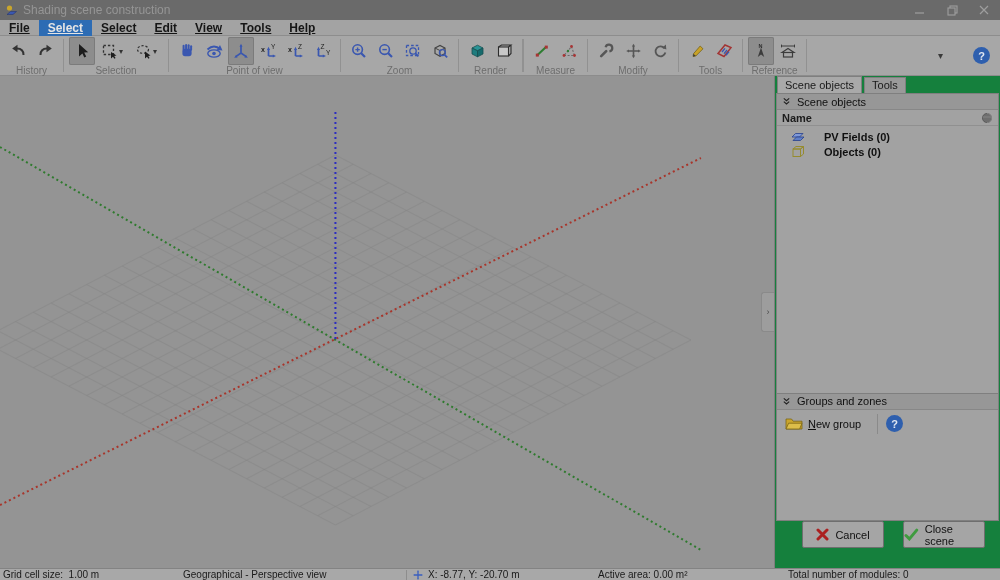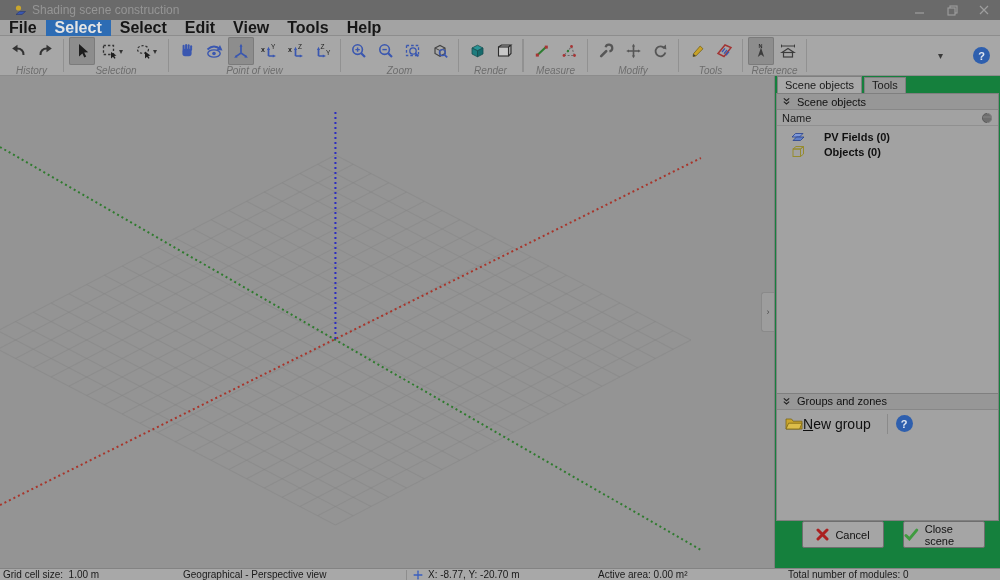--- a/index.html
+++ b/index.html
@@ -1,36 +1,36 @@
 <!DOCTYPE html>
 <html><head>
 <meta charset="utf-8">
 <style>
   * { box-sizing: border-box; margin: 0; padding: 0; }
   html,body { width:1000px; height:580px; }
   body { font-family: "Liberation Sans", sans-serif; background:#a8a8a8; overflow:hidden; }
   .window { width:1000px; height:580px; display:flex; flex-direction:column; background:#a8a8a8; }
 
   
-  .titlebar { height:20px; background:#6a6a6a; display:flex; align-items:center; padding-left:14px; flex:none; }
+  .titlebar { height:20px; background:#6a6a6a; display:flex; align-items:center; padding-left:5px; flex:none; }
   .app-icon { width:13px; height:13px; margin-right:5px; flex:none; }
   .title-text { font-size:12px; color:#959595; flex:1; white-space:nowrap; }
   .win-btn { width:32px; height:20px; display:flex; align-items:center; justify-content:center; }
   .win-btn svg { stroke:#9e9e9e; }
 
   
   .menubar { height:16px; background:#a3a3a3; border-bottom:1px solid #8d8d8d; display:flex; align-items:stretch; flex:none; }
-  .menu-item { font-size:16px; font-weight:bold; color:#161616; padding:8px 9px; display:flex; align-items:center; white-space:pre; }
+  .menu-item { font-size:12px; font-weight:bold; color:#161616; padding:8px 9px; display:flex; align-items:center; white-space:pre;text-decoration:underline; }
   .menu-item.active { background:#2d6cb4; color:#e4e4e4; }
 
   
   .toolbar { height:40px; background:#a7a7a7; border-bottom:1px solid #8c8c8c; display:flex; align-items:stretch; flex:none; }
   .tgroup { display:flex; flex-direction:column; padding:1px 5px 0; }
   .tbtns { flex:1; display:flex; align-items:center; gap:1px; justify-content:center; }
-  .tlabel { font-size:10px; color:#6d6d6d; text-align:center; line-height:11px; padding-bottom:1px; white-space:nowrap;font-style:italic; }
+  .tlabel { font-size:10px; color:#6d6d6d; text-align:center; line-height:11px; padding-bottom:1px; white-space:nowrap; }
   .tsep { width:1px; background:#919191; margin:3px 0; flex:none; }
   .tbtn { width:26px; height:28px; display:flex; align-items:center; justify-content:center; border-radius:2px; flex:none; }
   .tbtn.wide { width:33px; }
   .tbtn.selected { background:#8d8d8d; box-shadow: inset 0 0 0 1px #7b7b7b; }
   .caret { font-size:8px; color:#333; margin-left:1px; }
   .toolbar-end { margin-left:auto; display:flex; align-items:center; padding-right:10px; }
   .overflow-caret { font-size:10px; color:#3a3a3a; margin-right:30px; }
   .help-circle { width:17px; height:17px; border-radius:50%; background:#2e5fae; color:#dfe6f2; font-size:11px; font-weight:bold; display:flex; align-items:center; justify-content:center; }
 
   
@@ -45,25 +45,25 @@
   .side-panel { width:226px; flex:none; background:#15803d; border-left:1px solid #7e7e7e; display:flex; flex-direction:column; }
   .ptabs { height:17px; display:flex; align-items:flex-end; padding-left:2px; gap:2px; flex:none; }
   .ptab { font-size:11px; color:#1a1a1a; padding:1px 7px 2px; border:1px solid #7f7f7f; border-bottom:none; background:#9a9a9a; white-space:nowrap; }
   .ptab.active { background:#a9a9a9; padding-top:2px; }
   .groupbox { border:1px solid #7f7f7f; margin:0 1px; display:flex; flex-direction:column; background:#a2a2a2; }
   .groupbox.scene { height:308px; border-top:1px solid #7f7f7f; }
   .groupbox.groups { height:130px; border-top:none; }
   .gheader { height:16px; background:#979797; border-bottom:1px solid #878787; display:flex; align-items:center; padding-left:5px; gap:6px; flex:none; }
   .gheader .gtitle { font-size:11px; color:#101010; }
   .name-row { height:16px; border-bottom:1px solid #909090; display:flex; align-items:center; padding:0 5px; flex:none; }
-  .name-row .col-label { font-size:11px; color:#1c1c1c; flex:1; }
+  .name-row .col-label { font-size:11px; color:#1c1c1c; flex:1;font-weight:bold; }
   .tree { flex:1; padding-top:3px; overflow:hidden; }
   .titem { height:15px; display:flex; align-items:center; gap:19px; padding-left:14px; font-size:11px; font-weight:bold; color:#101010; white-space:nowrap; }
   .groups-row { height:28px; display:flex; align-items:center; padding:0 4px; flex:none; }
-  .new-group-btn { display:flex; align-items:center; font-size:14px; color:#101010; padding:3px 8px 3px 4px; }
+  .new-group-btn { display:flex; align-items:center; gap:5px; font-size:11px; color:#101010; padding:3px 8px 3px 4px; }
   .new-group-btn .mnemonic { text-decoration:underline; }
   .vsep { width:1px; height:20px; background:#8a8a8a; margin:0 8px; }
   .panel-filler { flex:1; }
   .dialog-buttons { height:44px; display:flex; justify-content:flex-end; gap:19px; padding-right:15px; margin-bottom:3px; flex:none; }
   .dlg-btn { width:82px; height:27px; background:#a5a5a5; border:1px solid #6e6e6e; border-radius:2px;
       display:flex; align-items:center; justify-content:center; gap:6px; font-size:11px; color:#111; }
 
   
   .statusbar { height:12px; background:#a8a8a8; border-top:1px solid #838383; position:relative; flex:none; font-size:10px; color:#1a1a1a;text-align:right; }
   .status-item { position:absolute; top:0; line-height:11px; white-space:pre; }

